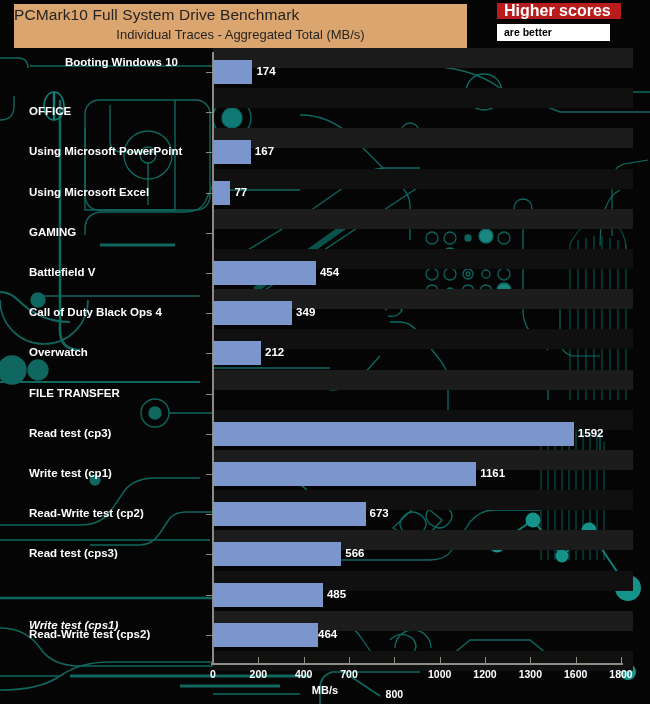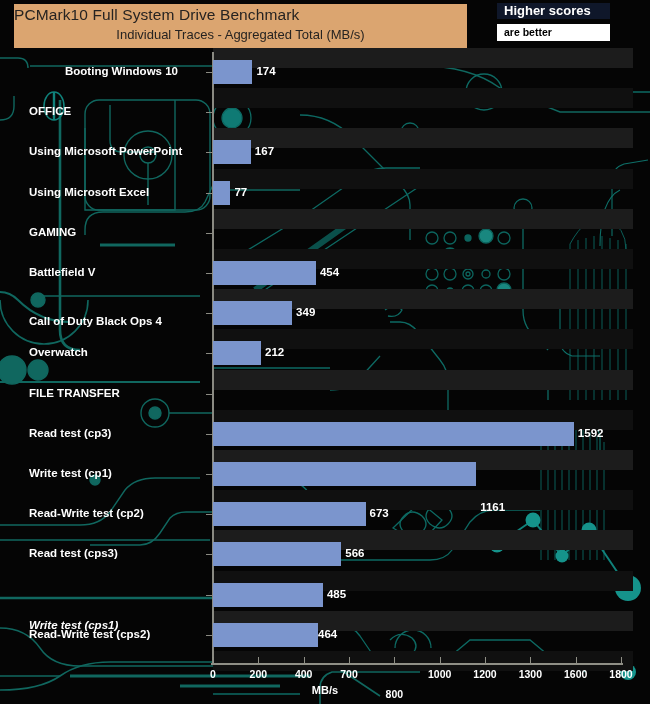--- a/index.html
+++ b/index.html
@@ -11,22 +11,22 @@
   #bg-decor{position:absolute;inset:0;width:650px;height:704px;z-index:0;}
 
   
   #header-band{position:absolute;left:14px;top:4px;width:453px;height:44px;
       background:#dba570;z-index:6;}
   #title-main{position:absolute;left:0;right:0;top:2px;text-align:left;
       font-size:15.5px;color:#262321;letter-spacing:.1px;}
   #title-sub{position:absolute;left:0;right:0;top:23px;text-align:center;
       font-size:13px;color:#262321;}
 
-  #legend-hi{position:absolute;left:497px;top:3px;width:113px;height:16px;
-      background:#0f172a;color:#fff;font-size:13px;font-weight:bold;
+  #legend-hi{position:absolute;left:497px;top:3px;width:124px;height:16px;
+      background:#b91c1c;color:#fff;font-size:16px;font-weight:bold;
       line-height:16px;padding-left:7px;box-sizing:border-box;z-index:6;}
   #legend-lo{position:absolute;left:497px;top:24px;width:113px;height:17px;
       background:#fff;color:#000;font-size:10.5px;font-weight:bold;
       line-height:17px;padding-left:7px;box-sizing:border-box;z-index:6;}
 
   
   #plot{position:absolute;left:0;top:52px;width:650px;height:620px;z-index:3;}
   #bands{position:absolute;left:213px;top:0;width:420px;height:612px;}
   .band{position:absolute;left:0;width:420px;background:#1a1a1a;}
   #yaxis{position:absolute;left:212px;top:0;width:2px;height:613px;
@@ -222,57 +222,57 @@
       <div class="band" style="top: 438.2px; height: 20.1px; background: rgb(16, 16, 16);"></div>
       <div class="band" style="top: 478.4px; height: 20.1px; background: rgb(28, 28, 28);"></div>
       <div class="band" style="top: 518.6px; height: 20.1px; background: rgb(16, 16, 16);"></div>
       <div class="band" style="top: 558.8px; height: 20.1px; background: rgb(28, 28, 28);"></div>
       <div class="band" style="top: 599px; height: 20.1px; background: rgb(16, 16, 16);"></div>
     </div>
   <div id="yaxis"></div>
   <div id="xaxis"></div>
   <div id="marks">
       <div class="ytick" style="top: 20px;"></div>
-      <div class="row-label" style="top: 13px; padding-left: 36px;">Booting Windows 10</div>
+      <div class="row-label" style="top: 4px; padding-left: 36px;">Booting Windows 10</div>
       <div class="bar" style="top: 8px; width: 39.44px; background: rgb(123, 149, 205);"></div>
       <div class="bar-val" style="left: 256.44px; top: 13px;">174</div>
       <div class="ytick" style="top: 60.2px;"></div>
       <div class="row-label" style="top: 53.2px;">OFFICE</div>
       <div class="ytick" style="top: 100.4px;"></div>
       <div class="row-label" style="top: 93.4px;">Using Microsoft PowerPoint</div>
       <div class="bar" style="top: 88.4px; width: 37.8533px; background: rgb(123, 149, 205);"></div>
       <div class="bar-val" style="left: 254.853px; top: 93.4px;">167</div>
       <div class="ytick" style="top: 140.6px;"></div>
       <div class="row-label" style="top: 133.6px; text-align: right;">Using Microsoft Excel</div>
       <div class="bar" style="top: 128.6px; width: 17.4533px; background: rgb(123, 149, 205);"></div>
       <div class="bar-val" style="left: 234.453px; top: 133.6px;">77</div>
       <div class="ytick" style="top: 180.8px;"></div>
       <div class="row-label" style="top: 173.8px;">GAMING</div>
       <div class="ytick" style="top: 221px;"></div>
       <div class="row-label" style="top: 214px;">Battlefield V</div>
       <div class="bar" style="top: 209px; width: 102.907px; background: rgb(123, 149, 205);"></div>
       <div class="bar-val" style="left: 319.907px; top: 214px;">454</div>
       <div class="ytick" style="top: 261.2px;"></div>
-      <div class="row-label" style="top: 263px;">Call of Duty Black Ops 4</div>
+      <div class="row-label" style="top: 254px;">Call of Duty Black Ops 4</div>
       <div class="bar" style="top: 249.2px; width: 79.1067px; background: rgb(123, 149, 205);"></div>
       <div class="bar-val" style="left: 296.107px; top: 254.2px;">349</div>
       <div class="ytick" style="top: 301.4px;"></div>
       <div class="row-label" style="top: 294.4px;">Overwatch</div>
       <div class="bar" style="top: 289.4px; width: 48.0533px; background: rgb(123, 149, 205);"></div>
       <div class="bar-val" style="left: 265.053px; top: 294.4px;">212</div>
       <div class="ytick" style="top: 341.6px;"></div>
       <div class="row-label" style="top: 334.6px;">FILE TRANSFER</div>
       <div class="ytick" style="top: 381.8px;"></div>
       <div class="row-label" style="top: 374.8px;">Read test (cp3)</div>
       <div class="bar" style="top: 369.8px; width: 360.853px; background: rgb(123, 149, 205);"></div>
       <div class="bar-val" style="left: 577.853px; top: 374.8px;">1592</div>
       <div class="ytick" style="top: 422px;"></div>
       <div class="row-label" style="top: 415px;">Write test (cp1)</div>
       <div class="bar" style="top: 410px; width: 263.16px; background: rgb(123, 149, 205);"></div>
-      <div class="bar-val" style="left: 480.16px; top: 415px; margin-top: 34px;">1161</div>
+      <div class="bar-val" style="left: 480.16px; top: 415px;">1161</div>
       <div class="ytick" style="top: 462.2px;"></div>
       <div class="row-label" style="top: 455.2px;">Read-Write test (cp2)</div>
       <div class="bar" style="top: 450.2px; width: 152.547px; background: rgb(123, 149, 205);"></div>
       <div class="bar-val" style="left: 369.547px; top: 455.2px;">673</div>
       <div class="ytick" style="top: 502.4px;"></div>
       <div class="row-label" style="top: 495.4px;">Read test (cps3)</div>
       <div class="bar" style="top: 490.4px; width: 128.293px; background: rgb(123, 149, 205);"></div>
       <div class="bar-val" style="left: 345.293px; top: 495.4px;">566</div>
       <div class="ytick" style="top: 542.6px;"></div>
       <div class="row-label" style="top: 567px; font-style: italic;">Write test (cps1)</div>

